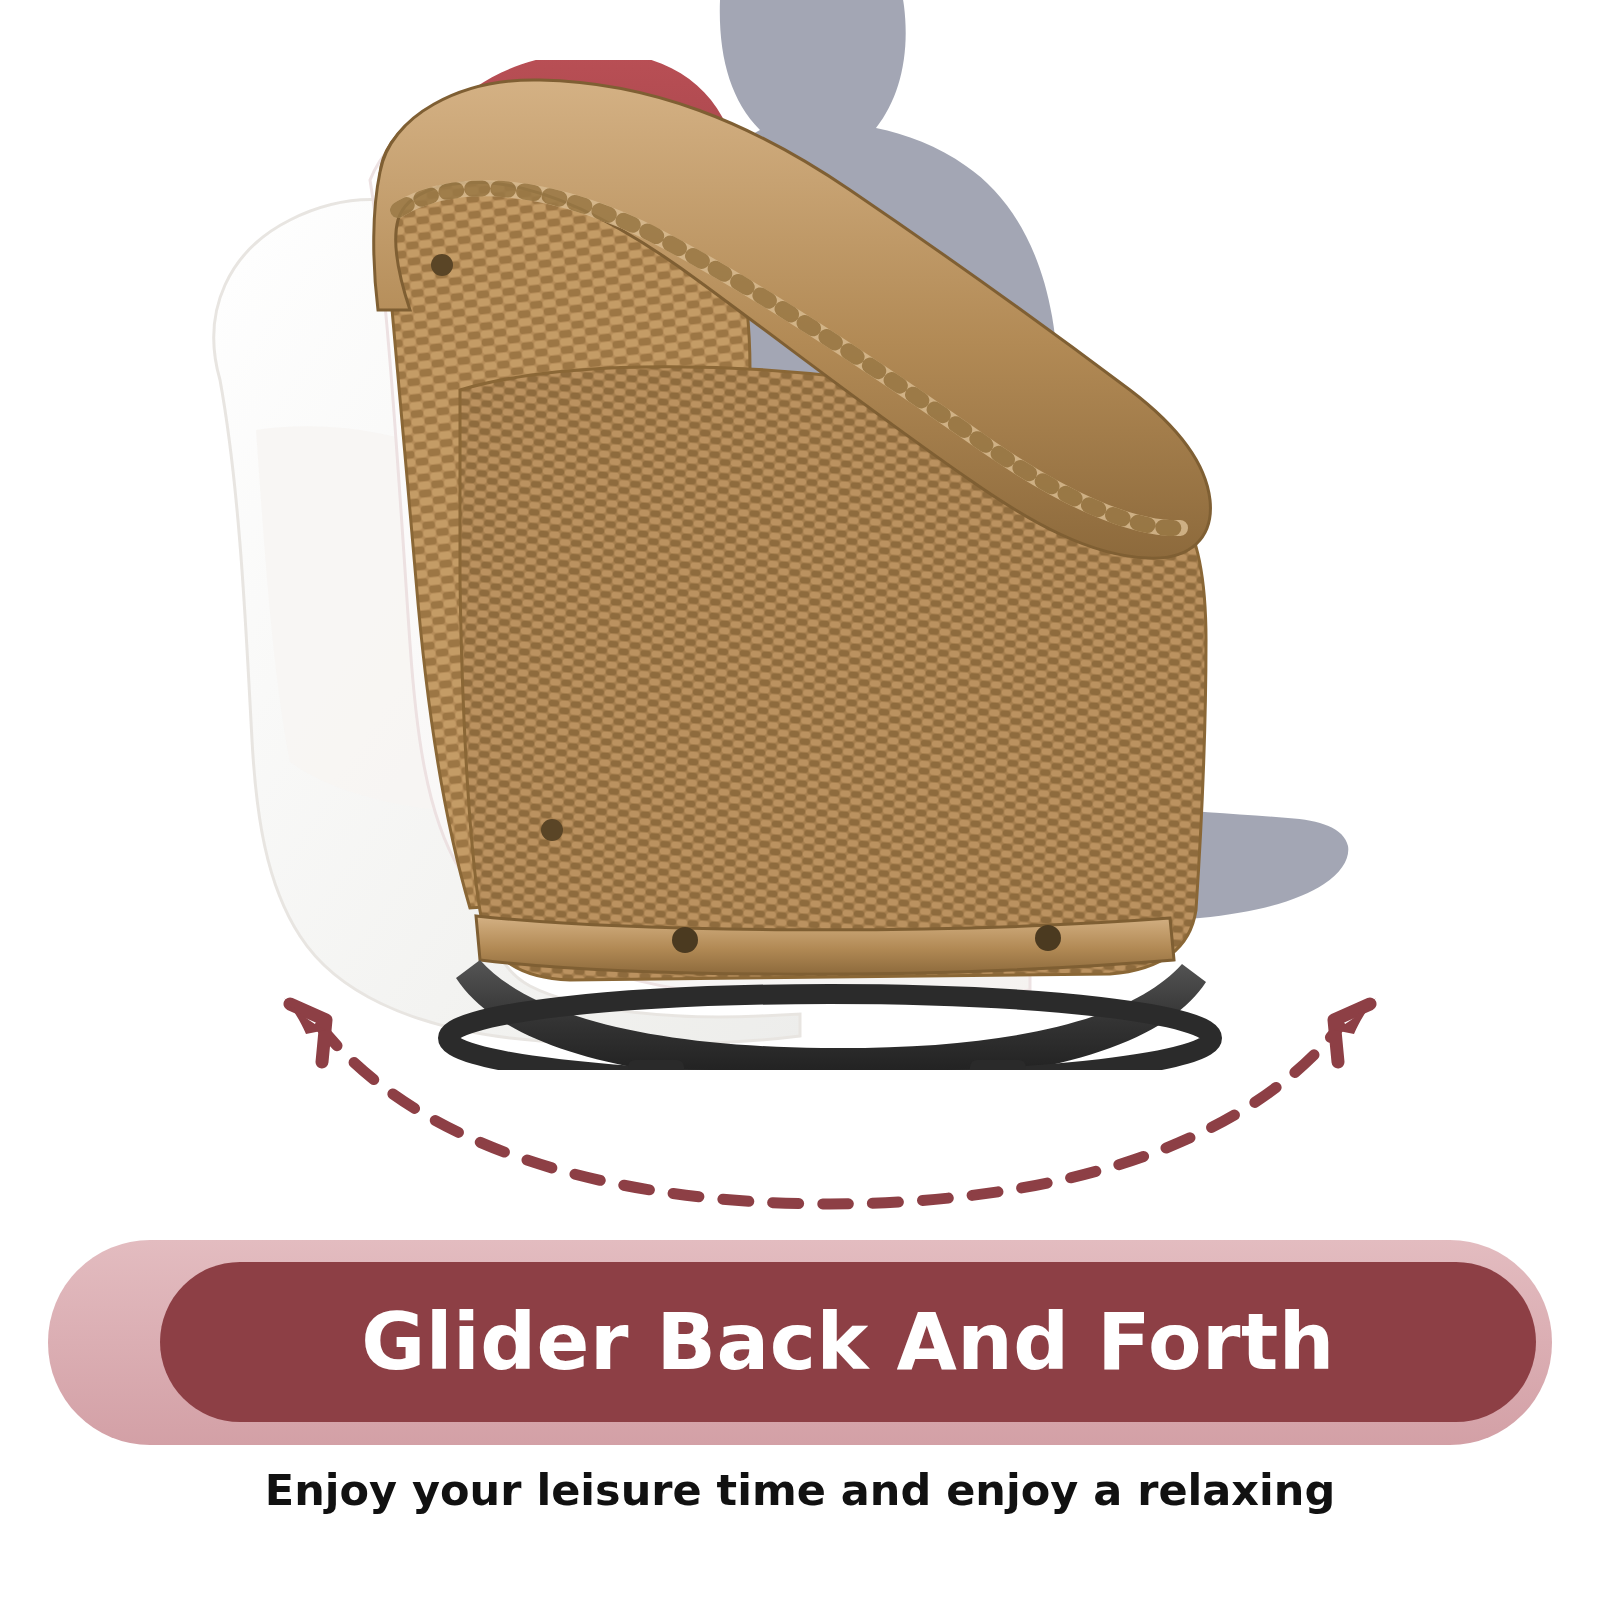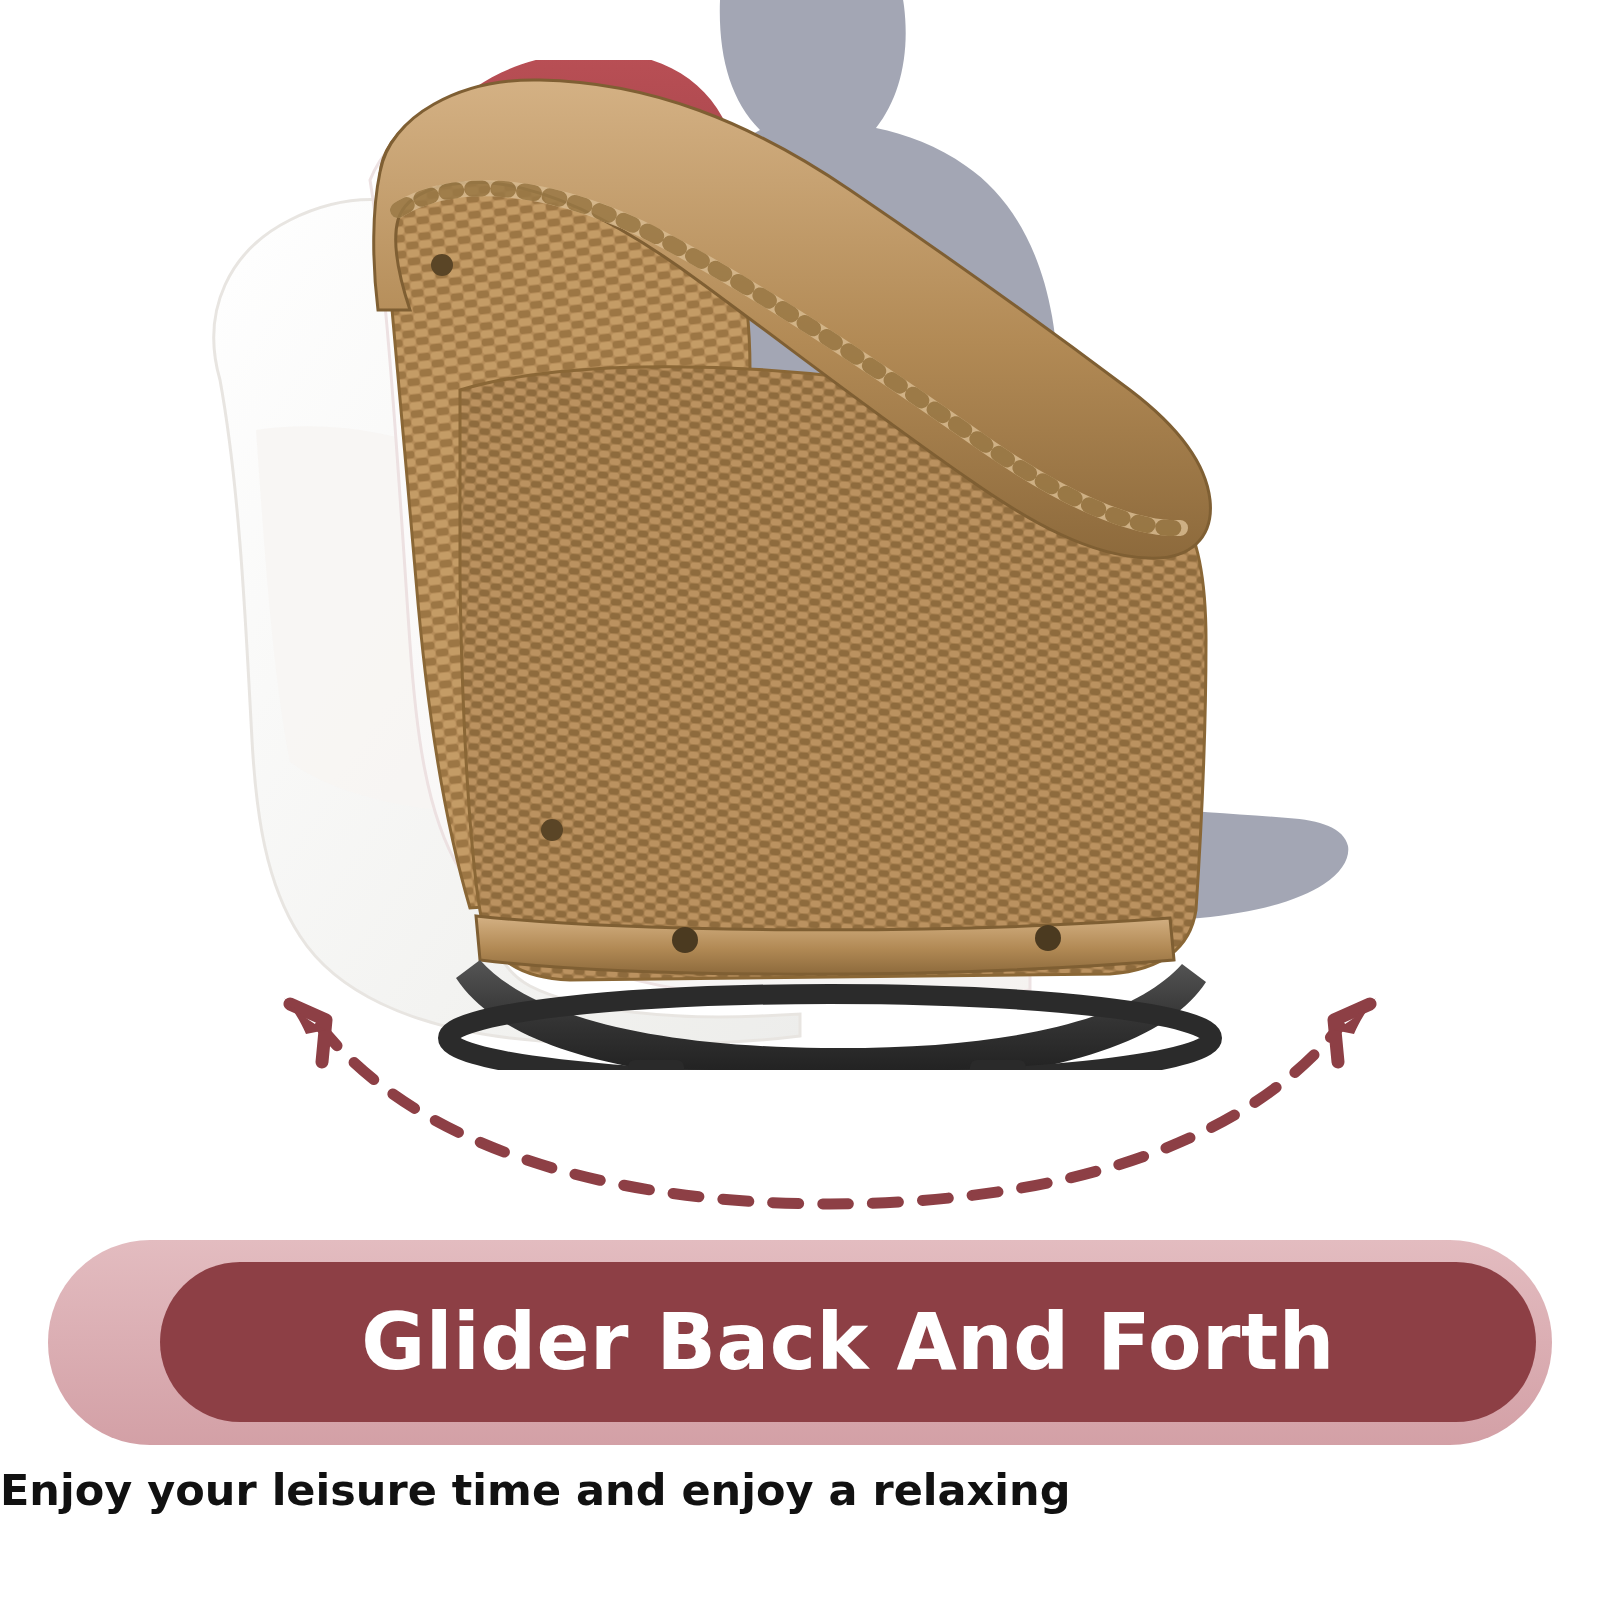--- a/index.html
+++ b/index.html
@@ -89,20 +89,21 @@
     font-weight: bold;
     letter-spacing: 0.5px;
     white-space: nowrap;
     font-family: "DejaVu Sans", sans-serif;
   }
   .subcaption {
     position: absolute;
     left: 0;
     top: 222px;
     width: 1600px;
+    text-align: center;
     color: #111111;
     font-size: 43px;
     font-weight: bold;
     line-height: 1.32;
     font-family: "DejaVu Sans", sans-serif;
   }
 </style>
 </head>
 <body>
 

